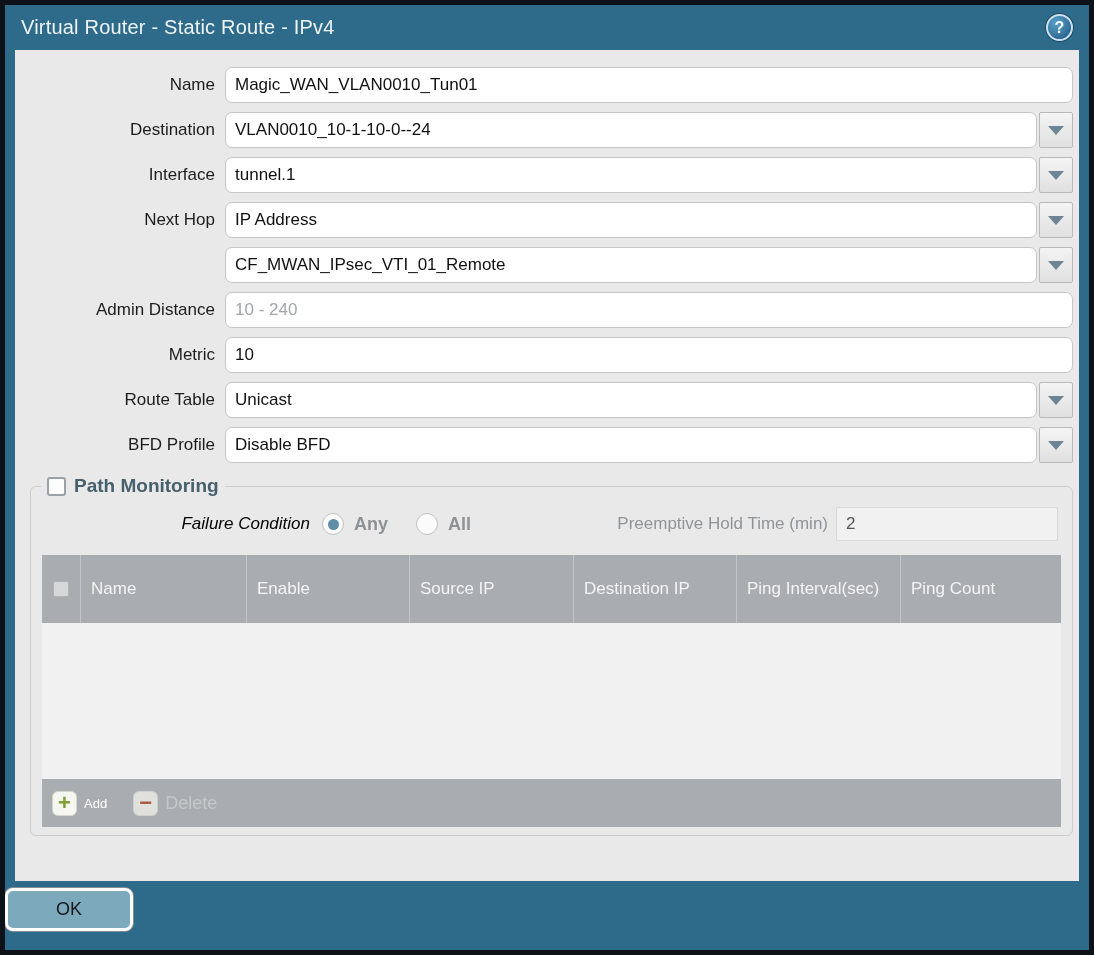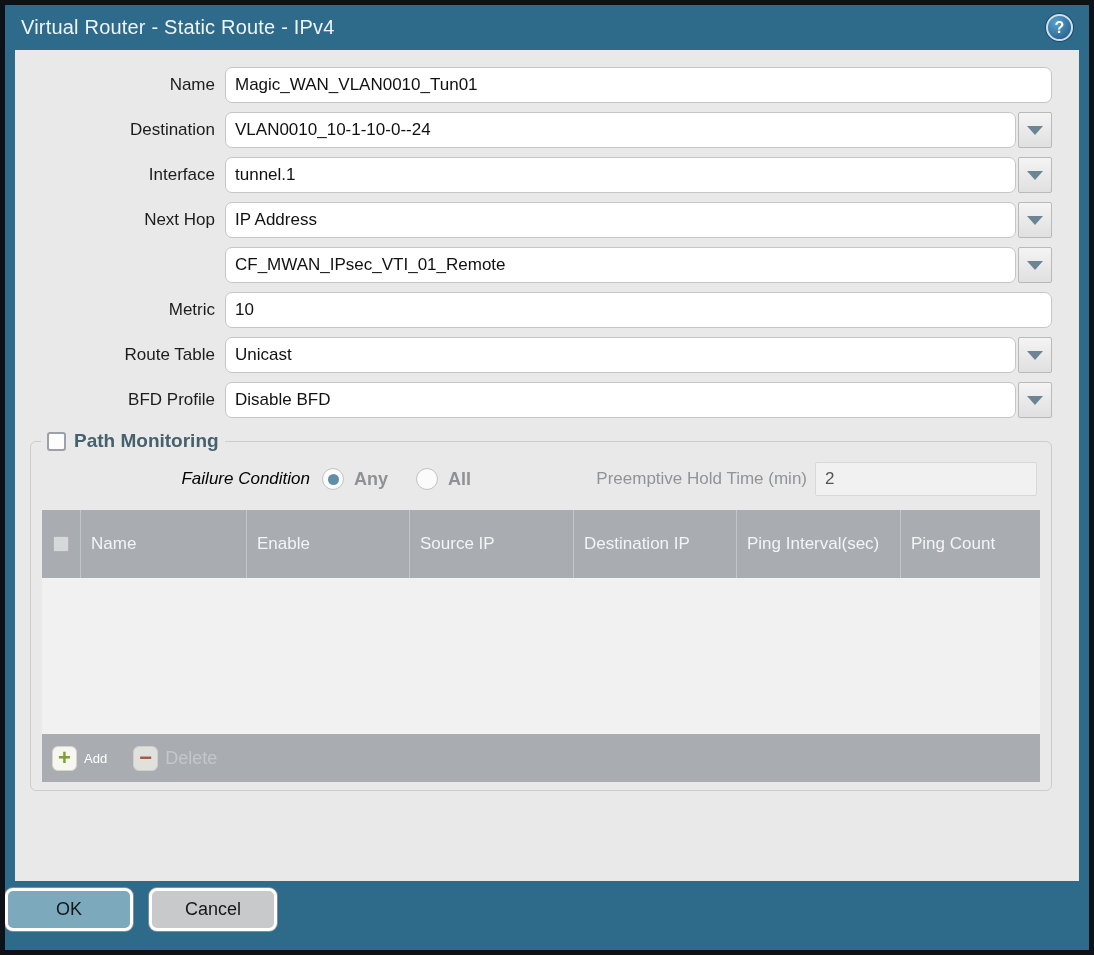--- a/index.html
+++ b/index.html
@@ -15,21 +15,21 @@
   .titlebar .title{ color:#eef4f7; font-size:20px; letter-spacing:.2px; }
   .help-icon{
     position:absolute; right:16px; top:9px; width:27px; height:27px; border-radius:50%;
     background:radial-gradient(circle at 35% 30%, #5aa0cc, #1d5580);
     border:2px solid #cfe0ec; box-shadow:0 0 0 1px #1c4a66;
     display:flex; align-items:center; justify-content:center;
     color:#fff; font-weight:bold; font-size:16px; cursor:pointer;
   }
 
   
-  .panel{ margin:0 10px; background:#e9e9e9; flex:1; padding:17px 27px 0 15px; overflow:hidden; }
+  .panel{ margin:0 10px; background:#e9e9e9; flex:1; padding:17px 6px 0 15px; overflow:hidden; }
 
   .form-row{ display:flex; align-items:center; margin-bottom:9px; }
   .form-label{ width:195px; flex:none; text-align:right; padding-right:10px; font-size:17px; color:#1c1c1c; }
   .field-wrap{ flex:1; display:flex; }
   .text-input{
     flex:1; height:36px; border:1px solid #c6c6c6; border-radius:7px; background:#fff;
     font-family:"Liberation Sans", sans-serif; font-size:17px; color:#111; padding:0 9px; outline:none; min-width:0;
   }
   .text-input::placeholder{ color:#a2a6aa; }
   .dd-btn{
@@ -151,20 +151,26 @@
     <div class="form-row">
       <span class="form-label"></span>
       <div class="field-wrap">
         <input class="text-input" type="text" value="CF_MWAN_IPsec_VTI_01_Remote" style="">
         <div class="dd-btn">
           <div class="dd-arrow"></div>
         </div>
       </div>
     </div>
 
+    <div class="form-row">
+      <span class="form-label">Admin Distance</span>
+      <div class="field-wrap">
+        <input class="text-input" type="text" placeholder="10 - 240" style="">
+      </div>
+    </div>
 
     <div class="form-row">
       <span class="form-label">Metric</span>
       <div class="field-wrap">
         <input class="text-input" type="text" value="10" style="">
       </div>
     </div>
 
     <div class="form-row">
       <span class="form-label">Route Table</span>
@@ -229,16 +235,15 @@
             <span class="tb-label-del">Delete</span>
           </div>
         </div>
       </div>
     </fieldset>
 
   </div>
 
   <div class="footer">
     <button class="btn btn-ok">OK</button>
-    <button class="btn btn-cancel">Cancel</button>
   </div>
 
 </div>
 
 </body></html>

